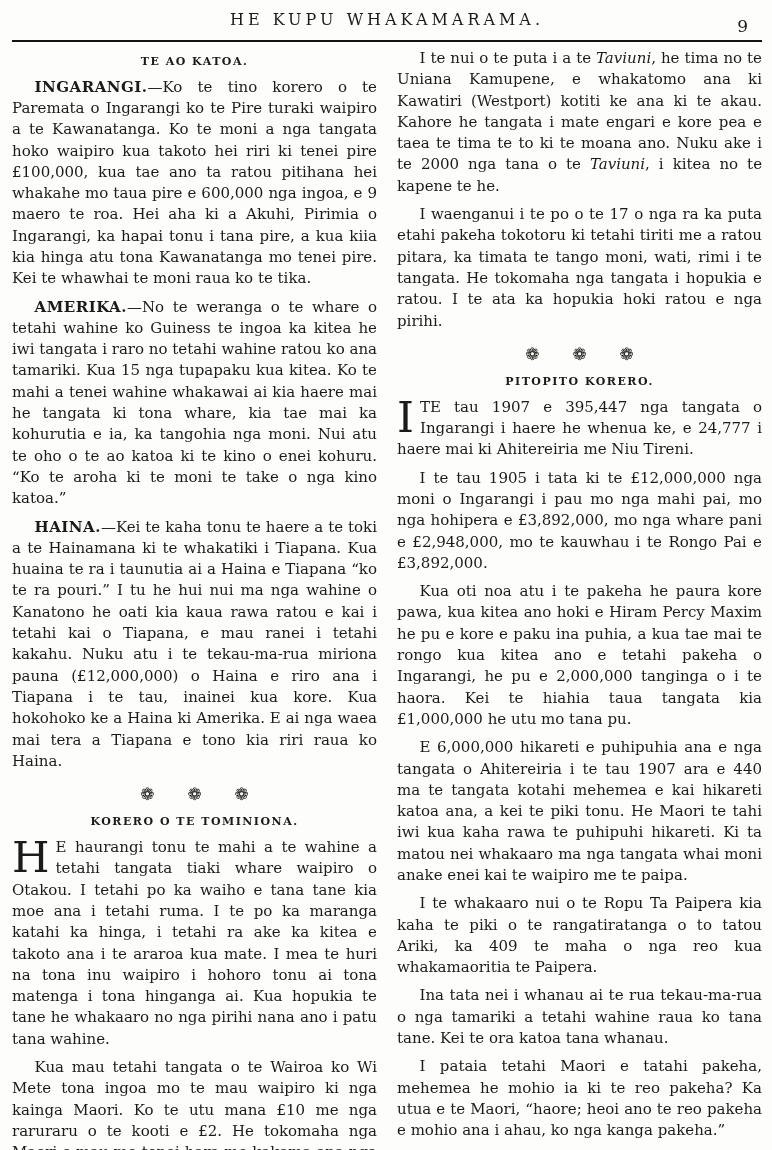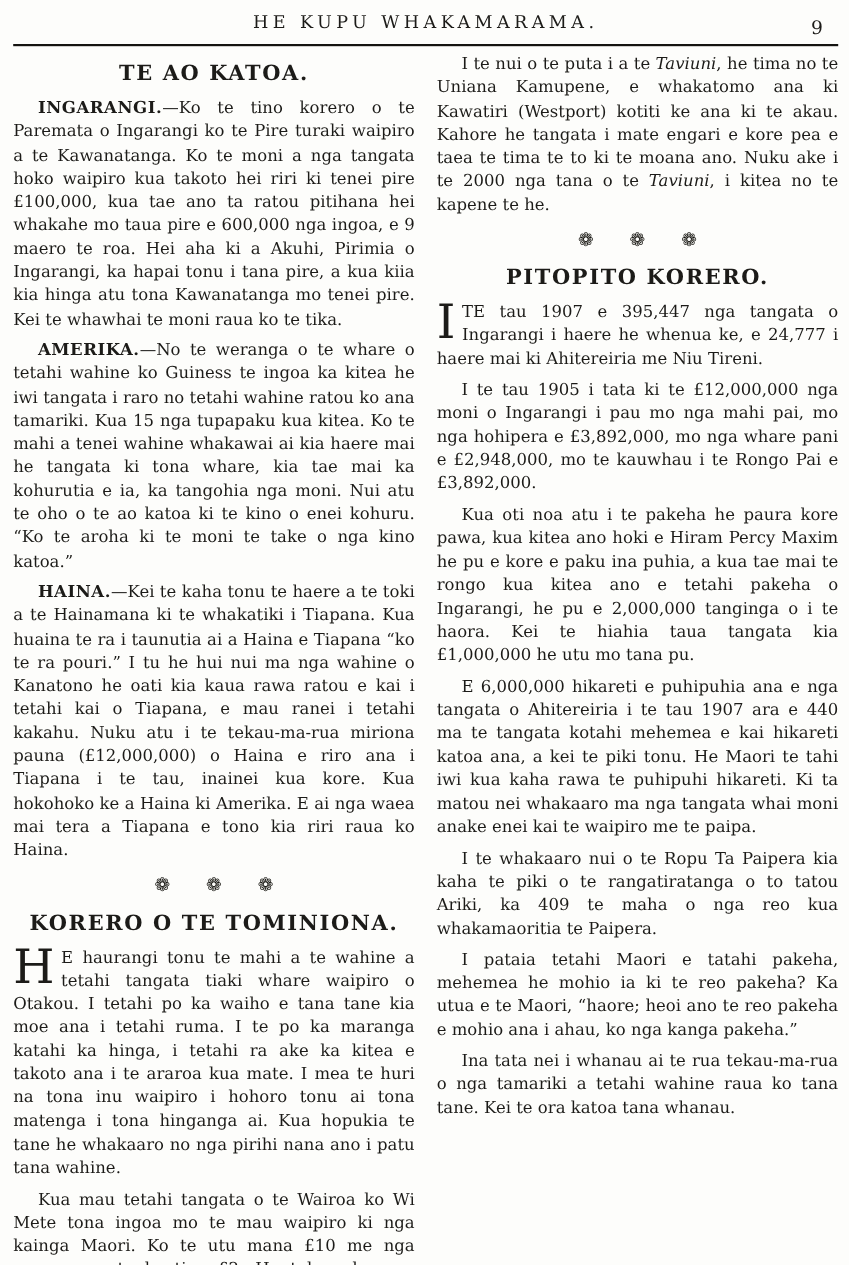--- a/index.html
+++ b/index.html
@@ -44,21 +44,21 @@
   }
   .col {
     flex: 1 1 0;
     text-align: justify;
     font-size: 15px;
     line-height: 1.42;
   }
   .section-heading {
     text-align: center;
     font-weight: bold;
-    font-size: 19px;
+    font-size: 11px;
     letter-spacing: 1.5px;
     margin: 6px 0 7px 0;
     text-indent: 0;
   }
   .para {
     margin: 0 0 7px 0;
     text-indent: 1.5em;
   }
   .para.nodent { text-indent: 0; }
   .lead {
@@ -116,39 +116,40 @@
       <div class="section-heading">KORERO O TE TOMINIONA.</div>
 
       <p class="para nodent"><span class="dropcap">H</span><span>E haurangi tonu te mahi a te wahine a tetahi tangata tiaki whare waipiro o Otakou.  I tetahi po ka waiho e tana tane kia moe ana i tetahi ruma.  I te po ka maranga katahi ka hinga, i tetahi ra ake ka kitea e takoto ana i te araroa kua mate.  I mea te huri na tona inu waipiro i hohoro tonu ai tona matenga i tona hinganga ai.  Kua hopukia te tane he whakaaro no nga pirihi nana ano i patu tana wahine.</span></p>
 
       <p class="para"><span>Kua mau tetahi tangata o te Wairoa ko Wi Mete tona ingoa mo te mau waipiro ki nga kainga Maori.  Ko te utu mana £10 me nga raruraru o te kooti e £2.  He tokomaha nga Maori e mau mo tenei hara me kakama ana nga pirihi.</span></p>
     </div>
 
     <div class="col">
       <p class="para"><span>I te nui o te puta i a te </span><span class="it">Taviuni</span><span>, he tima no te Uniana Kamupene, e whakatomo ana ki Kawatiri (Westport) kotiti ke ana ki te akau.  Kahore he tangata i mate engari e kore pea e taea te tima te to ki te moana ano.  Nuku ake i te 2000 nga tana o te </span><span class="it">Taviuni</span><span>, i kitea no te kapene te he.</span></p>
 
+      <p class="para"><span>I waenganui i te po o te 17 o nga ra ka puta etahi pakeha tokotoru ki tetahi tiriti me a ratou pitara, ka timata te tango moni, wati, rimi i te tangata.  He tokomaha nga tangata i hopukia e ratou.  I te ata ka hopukia hoki ratou e nga pirihi.</span></p>
 
       <div class="ornament-row">
         <span class="fleuron">❁</span>
         <span class="fleuron">❁</span>
         <span class="fleuron">❁</span>
       </div>
 
       <div class="section-heading">PITOPITO KORERO.</div>
 
       <p class="para nodent"><span class="dropcap">I</span><span>TE tau 1907 e 395,447 nga tangata o Ingarangi i haere he whenua ke, e 24,777 i haere mai ki Ahitereiria me Niu Tireni.</span></p>
 
       <p class="para"><span>I te tau 1905 i tata ki te £12,000,000 nga moni o Ingarangi i pau mo nga mahi pai, mo nga hohipera e £3,892,000, mo nga whare pani e £2,948,000, mo te kauwhau i te Rongo Pai e £3,892,000.</span></p>
 
       <p class="para"><span>Kua oti noa atu i te pakeha he paura kore pawa, kua kitea ano hoki e Hiram Percy Maxim he pu e kore e paku ina puhia, a kua tae mai te rongo kua kitea ano e tetahi pakeha o Ingarangi, he pu e 2,000,000 tanginga o i te haora.  Kei te hiahia taua tangata kia £1,000,000 he utu mo tana pu.</span></p>
 
       <p class="para"><span>E 6,000,000 hikareti e puhipuhia ana e nga tangata o Ahitereiria i te tau 1907 ara e 440 ma te tangata kotahi mehemea e kai hikareti katoa ana, a kei te piki tonu.  He Maori te tahi iwi kua kaha rawa te puhipuhi hikareti.  Ki ta matou nei whakaaro ma nga tangata whai moni anake enei kai te waipiro me te paipa.</span></p>
 
       <p class="para"><span>I te whakaaro nui o te Ropu Ta Paipera kia kaha te piki o te rangatiratanga o to tatou Ariki, ka 409 te maha o nga reo kua whakamaoritia te Paipera.</span></p>
 
+      <p class="para"><span>Ina tata nei i whanau ai te rua tekau-ma-rua o nga tamariki a tetahi wahine raua ko tana tane.  Kei te ora katoa tana whanau.</span></p>
+
       <p class="para"><span>I pataia tetahi Maori e tatahi pakeha, mehemea he mohio ia ki te reo pakeha?  Ka utua e te Maori, “haore; heoi ano te reo pakeha e mohio ana i ahau, ko nga kanga pakeha.”</span></p>
-
-      <p class="para"><span>Ina tata nei i whanau ai te rua tekau-ma-rua o nga tamariki a tetahi wahine raua ko tana tane.  Kei te ora katoa tana whanau.</span></p>
 
     </div>
 
   </div>
 </div>
 
 </body></html>

